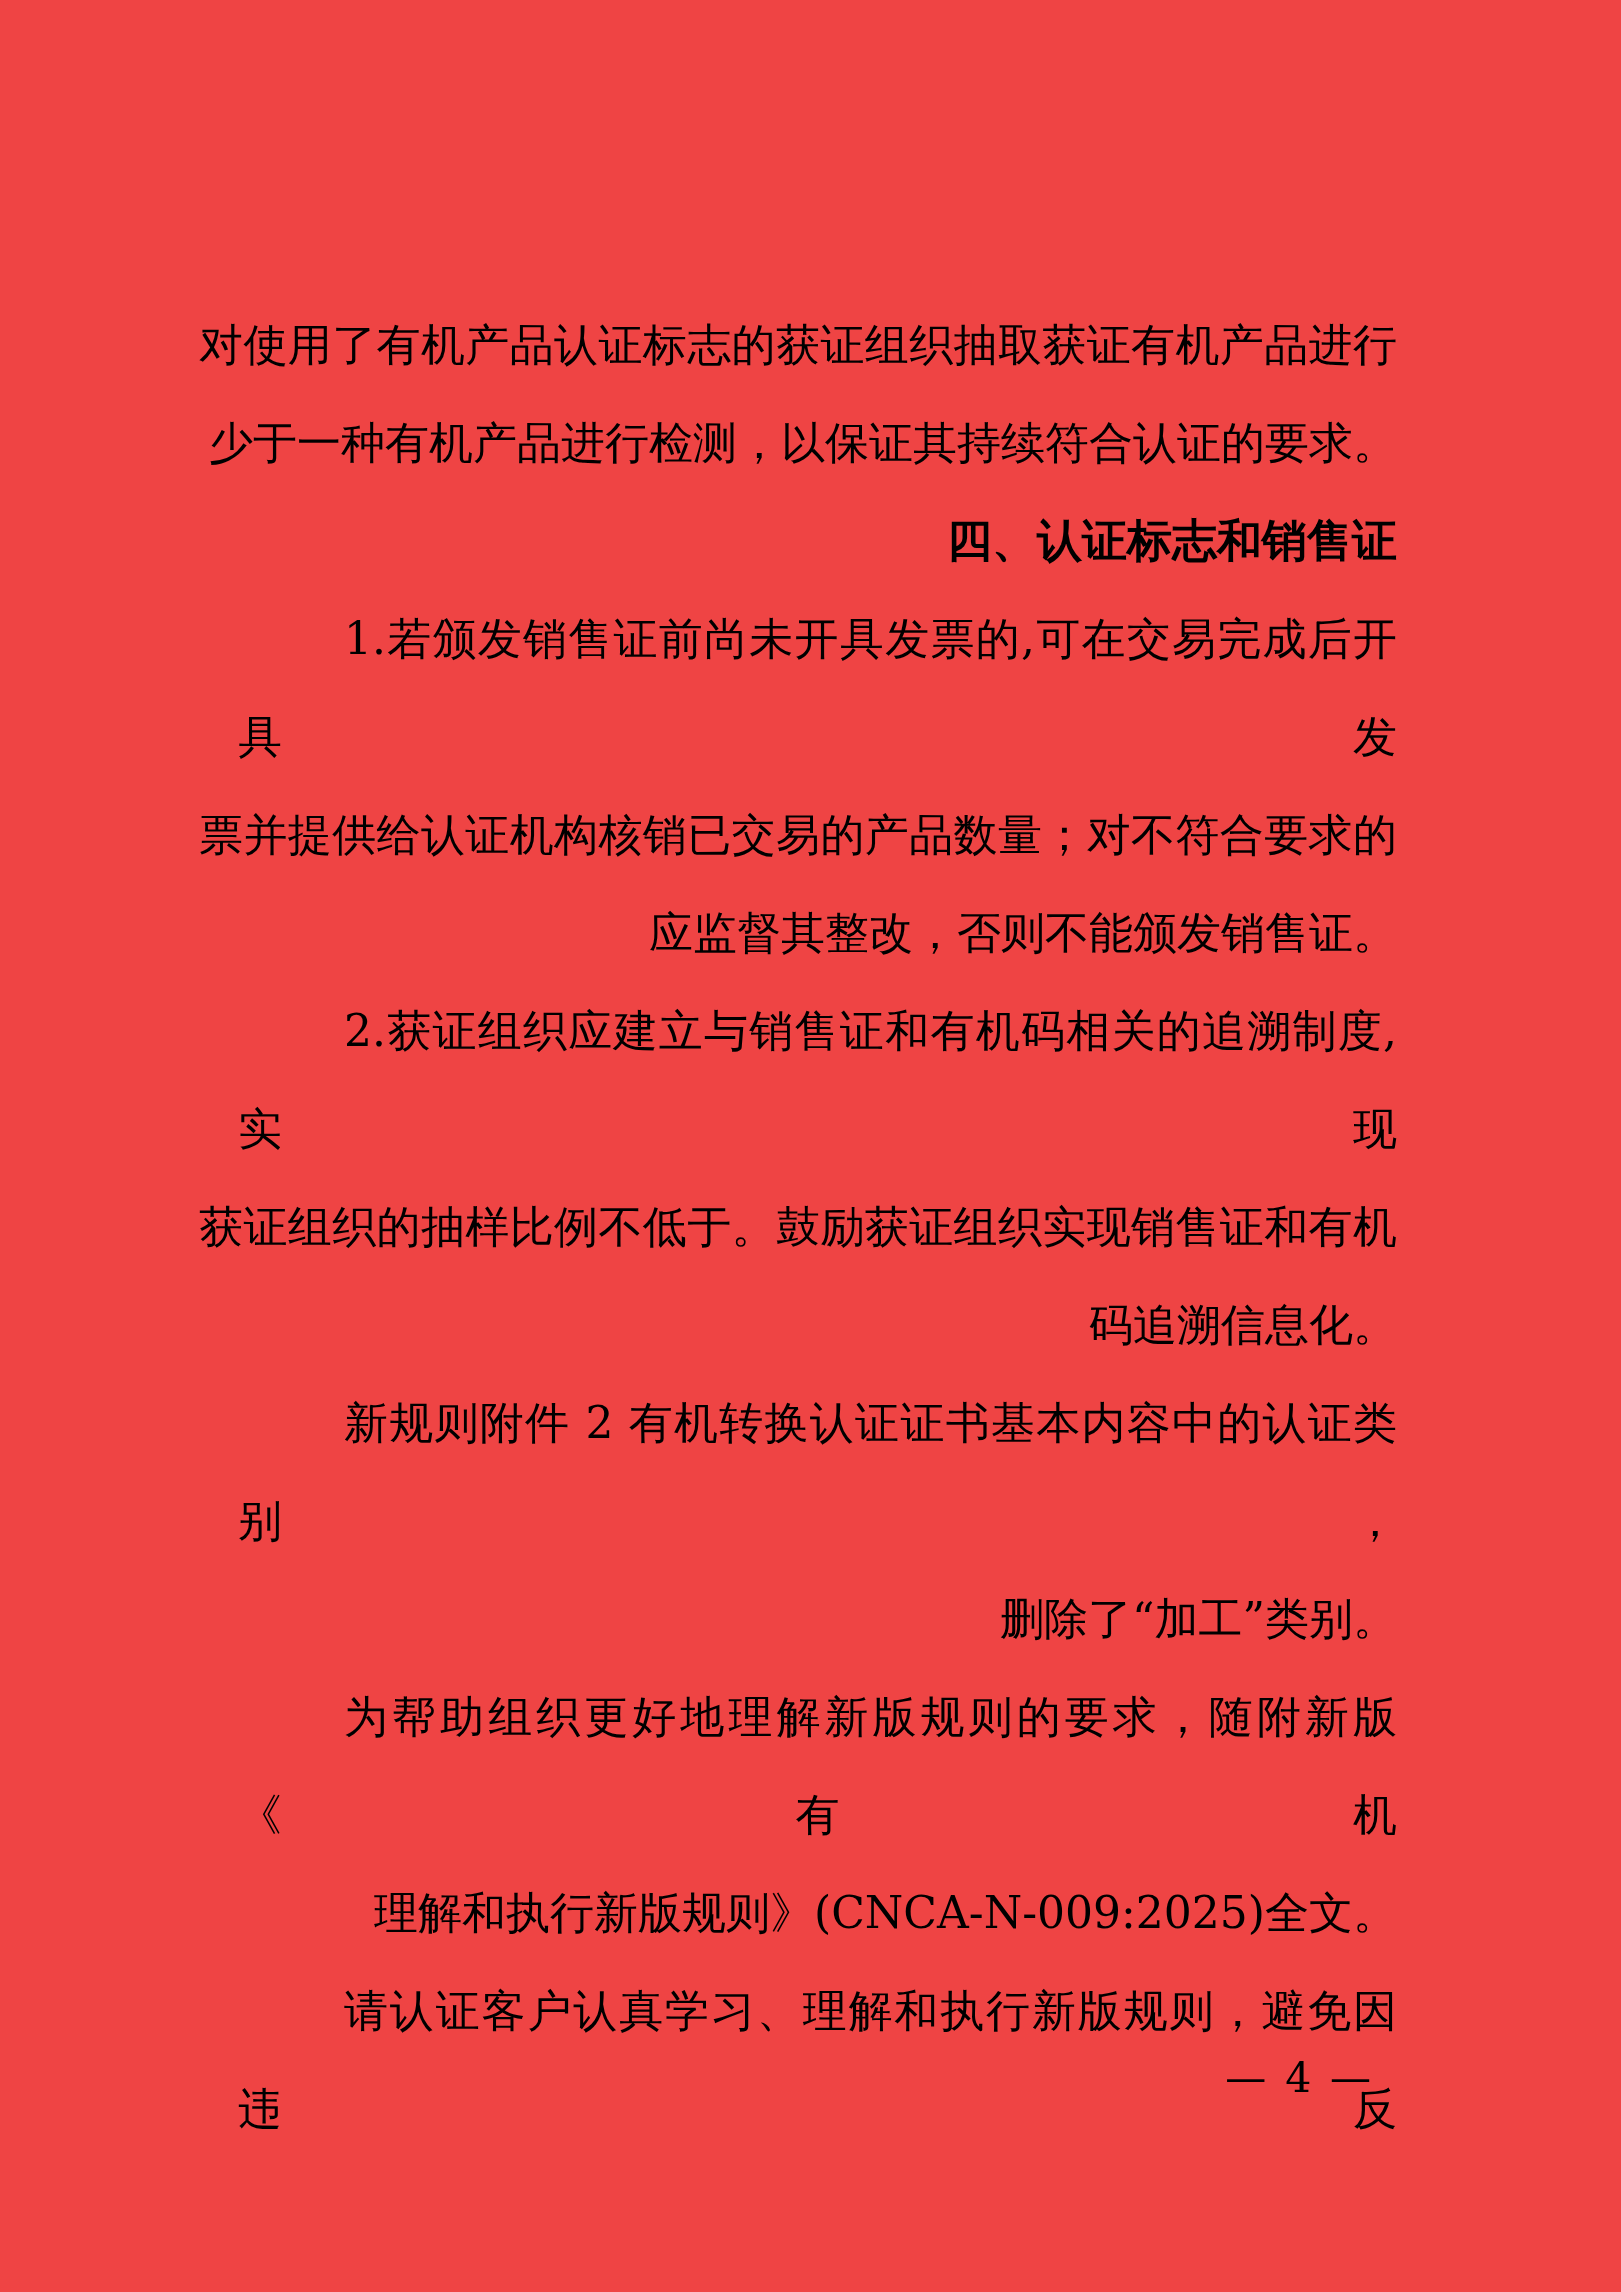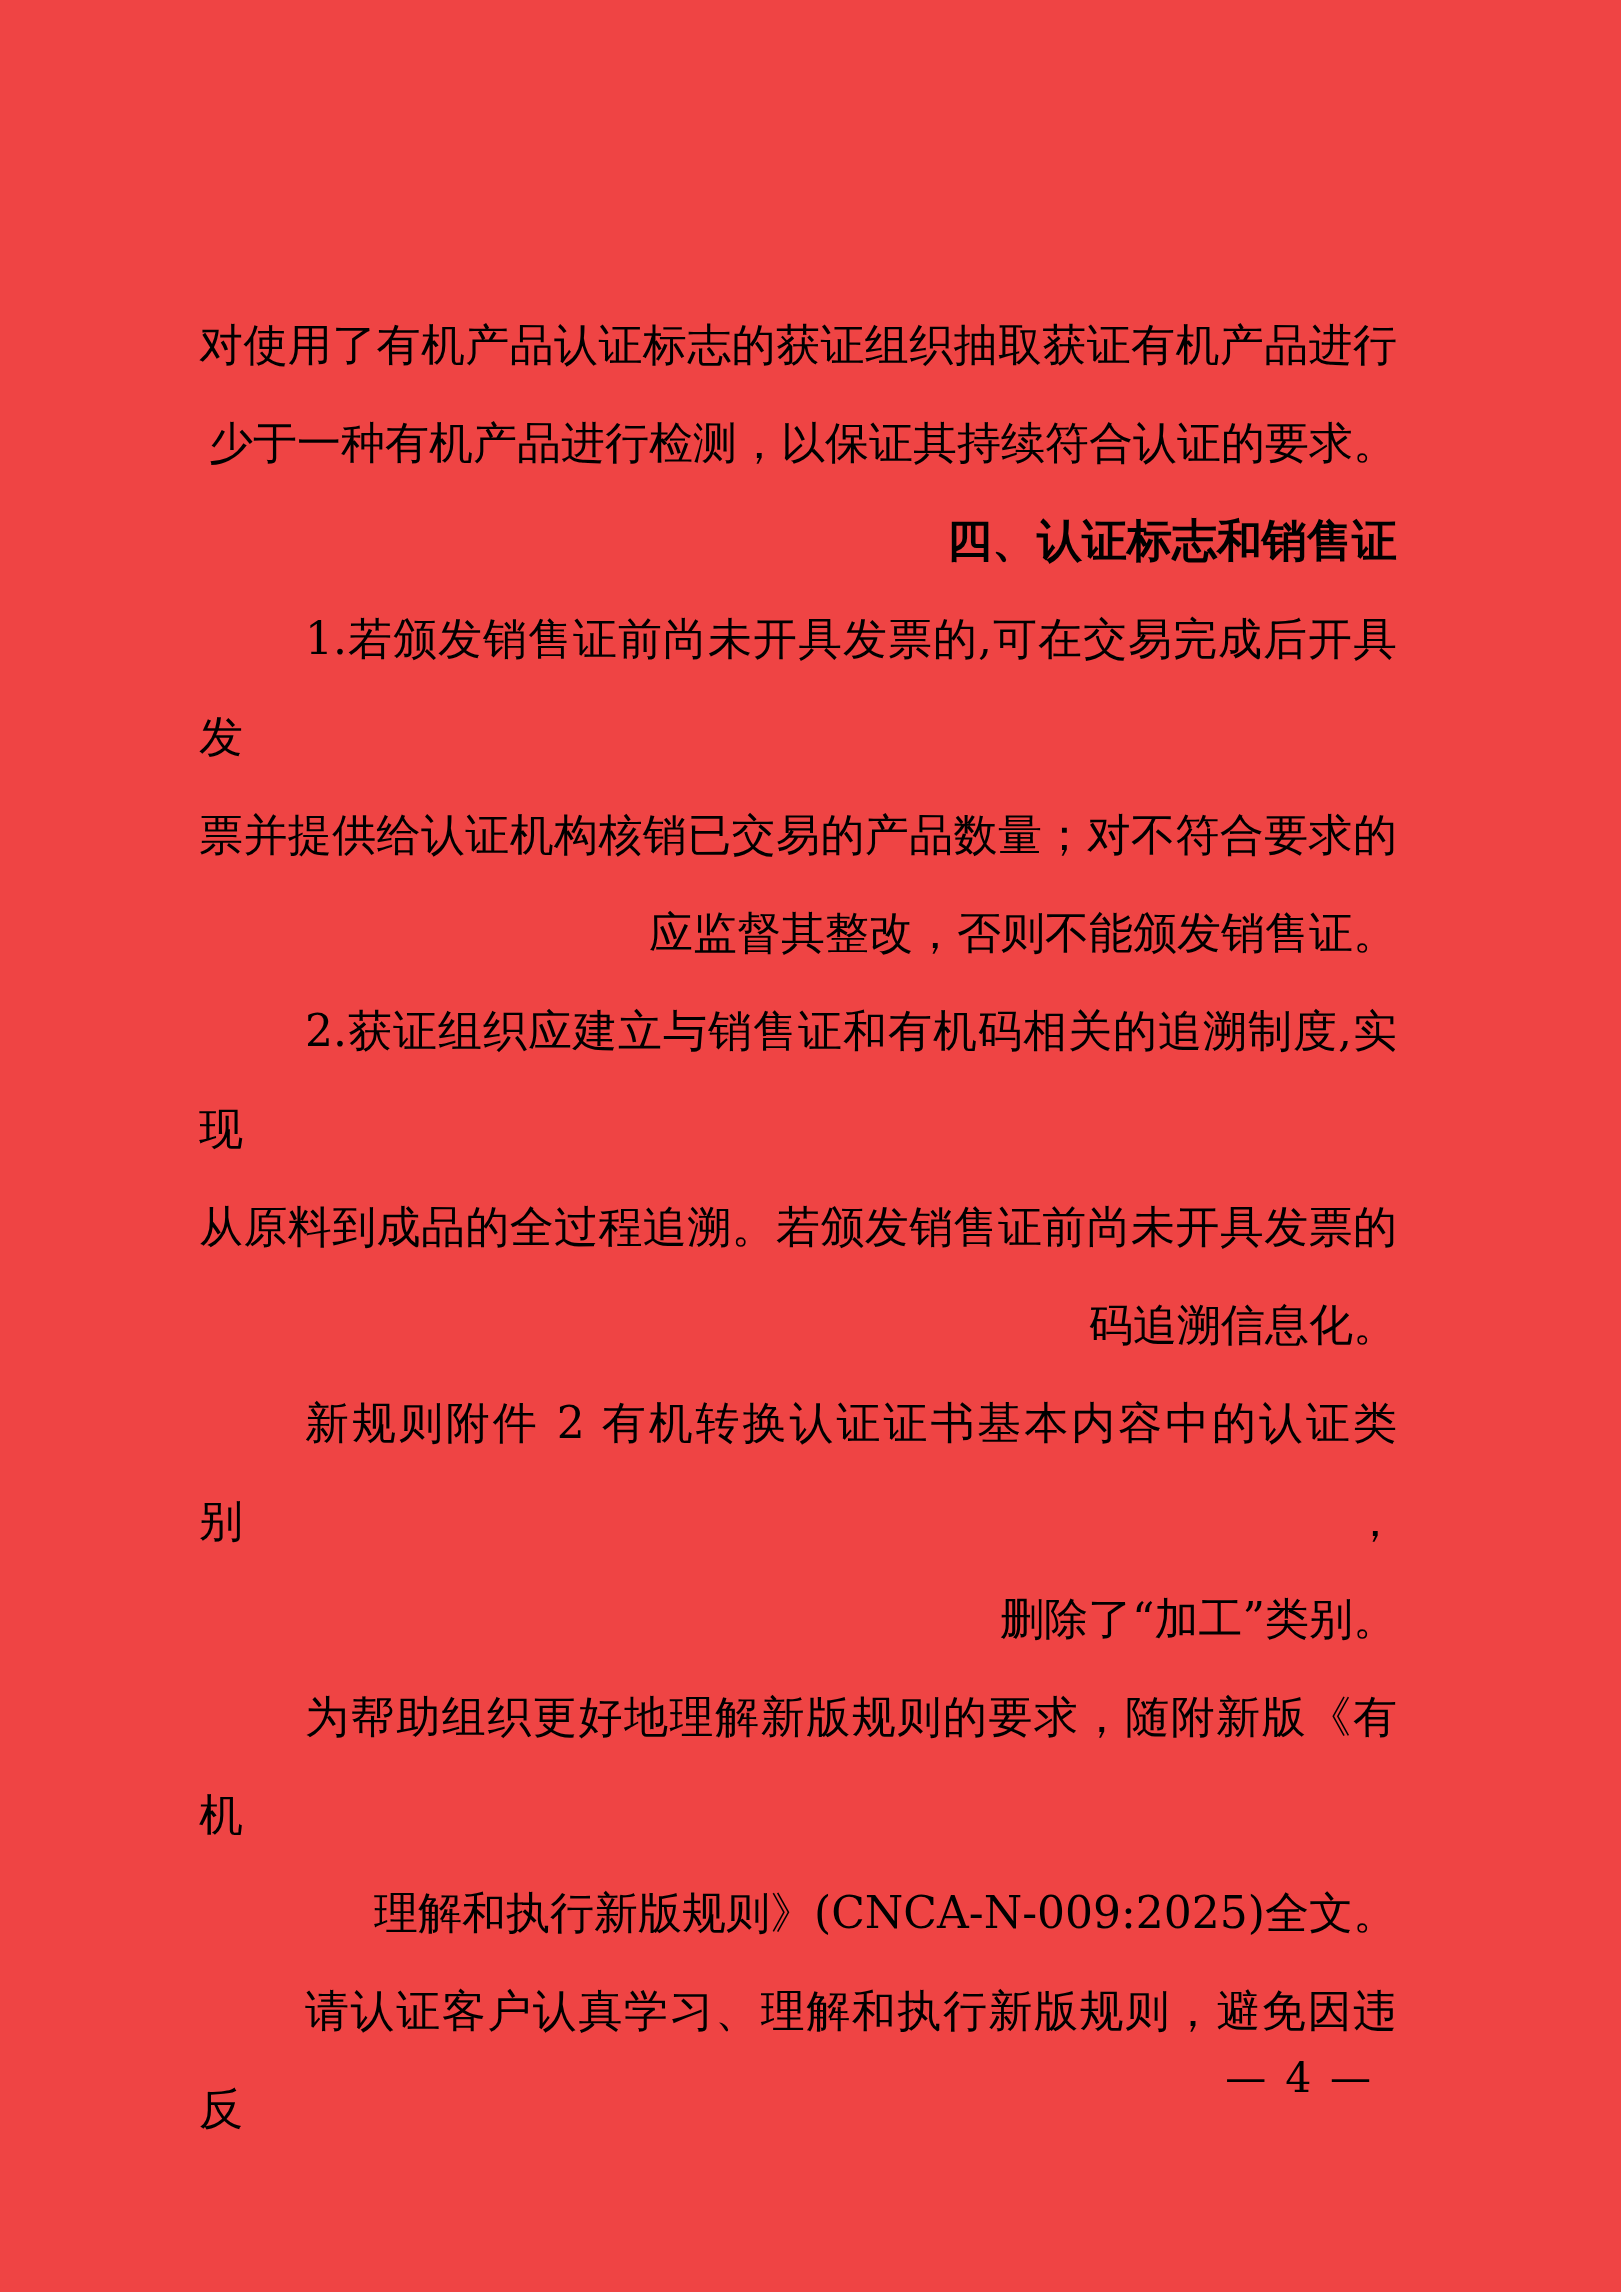--- a/index.html
+++ b/index.html
@@ -33,20 +33,21 @@
     text-align: right;
   }
   
   .line.just {
     text-align: justify;
     text-align-last: justify;
   }
   
   .line.ind {
     text-indent: 106px;
+    margin-left: 39px;
   }
   .heading .line {
     font-family: "DejaVu Sans", "Liberation Sans", sans-serif;
     font-weight: 700;
     font-size: 45px;
   }
   .footer {
     position: absolute;
     top: 2056px;
     right: 247px;
@@ -69,21 +70,21 @@
       <div class="block heading">
         <div class="line ind">四、认证标志和销售证</div>
       </div>
       <div class="block paragraph">
         <div class="line just ind">1.若颁发销售证前尚未开具发票的,可在交易完成后开具发</div>
         <div class="line just">票并提供给认证机构核销已交易的产品数量；对不符合要求的</div>
         <div class="line">应监督其整改，否则不能颁发销售证。</div>
       </div>
       <div class="block paragraph">
         <div class="line just ind">2.获证组织应建立与销售证和有机码相关的追溯制度,实现</div>
-        <div class="line just">从原料到成品的全过程追溯。若颁发销售证前尚未开具发票的</div>
+        <div class="line just">获证组织的抽样比例不低于。鼓励获证组织实现销售证和有机</div>
         <div class="line">码追溯信息化。</div>
       </div>
       <div class="block paragraph">
         <div class="line just ind">新规则附件 2 有机转换认证证书基本内容中的认证类别，</div>
         <div class="line">删除了“加工”类别。</div>
       </div>
       <div class="block paragraph">
         <div class="line just ind">为帮助组织更好地理解新版规则的要求，随附新版《有机</div>
         <div class="line">理解和执行新版规则》(CNCA-N-009:2025)全文。</div>
       </div>

